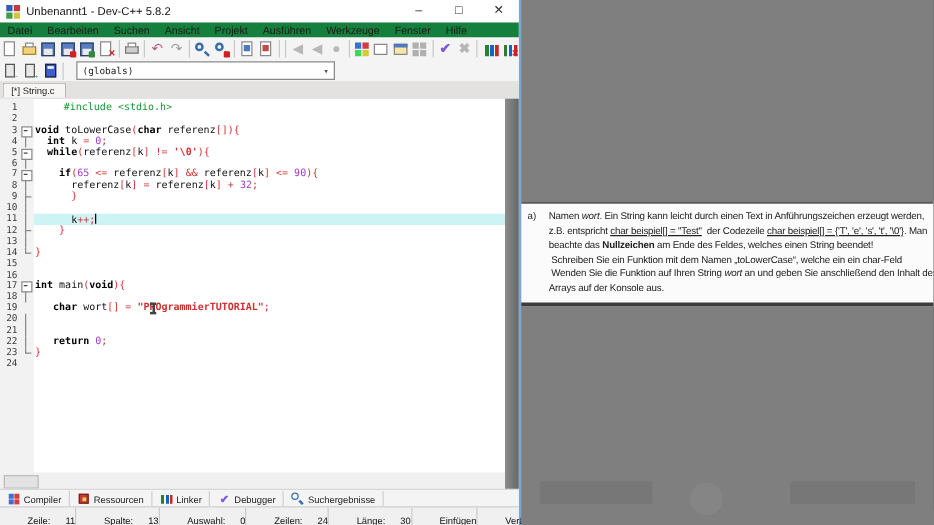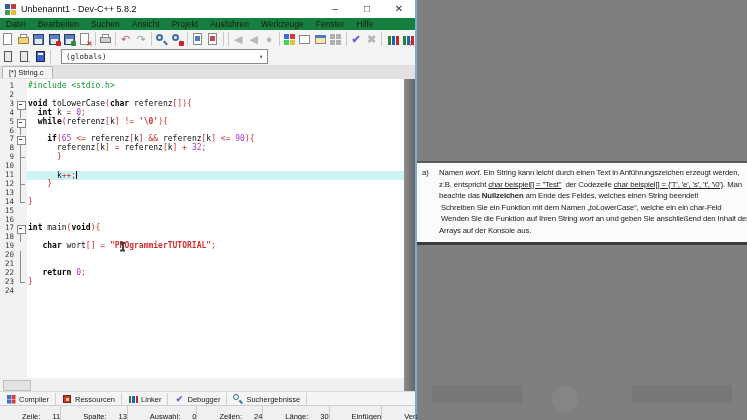--- a/index.html
+++ b/index.html
@@ -74,21 +74,21 @@
   .cur-hl{position:absolute;left:27px;right:0;height:8.9px;background:#ccf4f4;}
   .ln{width:14px;text-align:right;padding-right:1px;color:#3c3c3c;font-size:7.5px;z-index:1;}
   .fold{width:12px;position:relative;z-index:1;}
   .fold.f-v::before,.fold.f-t::before{content:"";position:absolute;left:5px;top:0;bottom:0;width:1px;background:#8a8a8a;}
   .fold.f-t::after{content:"";position:absolute;left:5px;top:4px;width:5px;height:1px;background:#8a8a8a;}
   .fold.f-e::before{content:"";position:absolute;left:5px;top:0;height:5px;width:1px;background:#8a8a8a;}
   .fold.f-e::after{content:"";position:absolute;left:5px;top:4px;width:5px;height:1px;background:#8a8a8a;}
   .fold.f-box::before{content:"";position:absolute;left:2px;top:1px;width:7px;height:7px;background:#fff;border:1px solid #8a8a8a;}
   .fold.f-box::after{content:"";position:absolute;left:4px;top:4px;width:3px;height:1px;background:#444;}
   .codetxt{white-space:pre;z-index:1;padding-left:1px;}
-  .tk-pre{color:#169633;}
+  .tk-pre{color:#169633;margin-left:23px;}
   .tk-kw{color:#000;font-weight:bold;}
   .tk-id{color:#111;}
   .tk-sym{color:#d22f2f;}
   .tk-num{color:#a23bc6;}
   .tk-str{color:#d22f2f;font-weight:bold;}
   .caret{display:inline-block;width:1px;height:8px;background:#000;vertical-align:-1px;}
   #ibeam{position:absolute;left:119px;top:163px;width:7px;height:10px;z-index:3;}
   #ibeam::before{content:"";position:absolute;left:3px;top:1px;width:1.5px;height:8px;background:#444;}
   #ibeam::after{content:"";position:absolute;left:1px;top:0;width:5px;height:1.5px;background:#444;
       box-shadow:0 7.5px 0 #444;}

